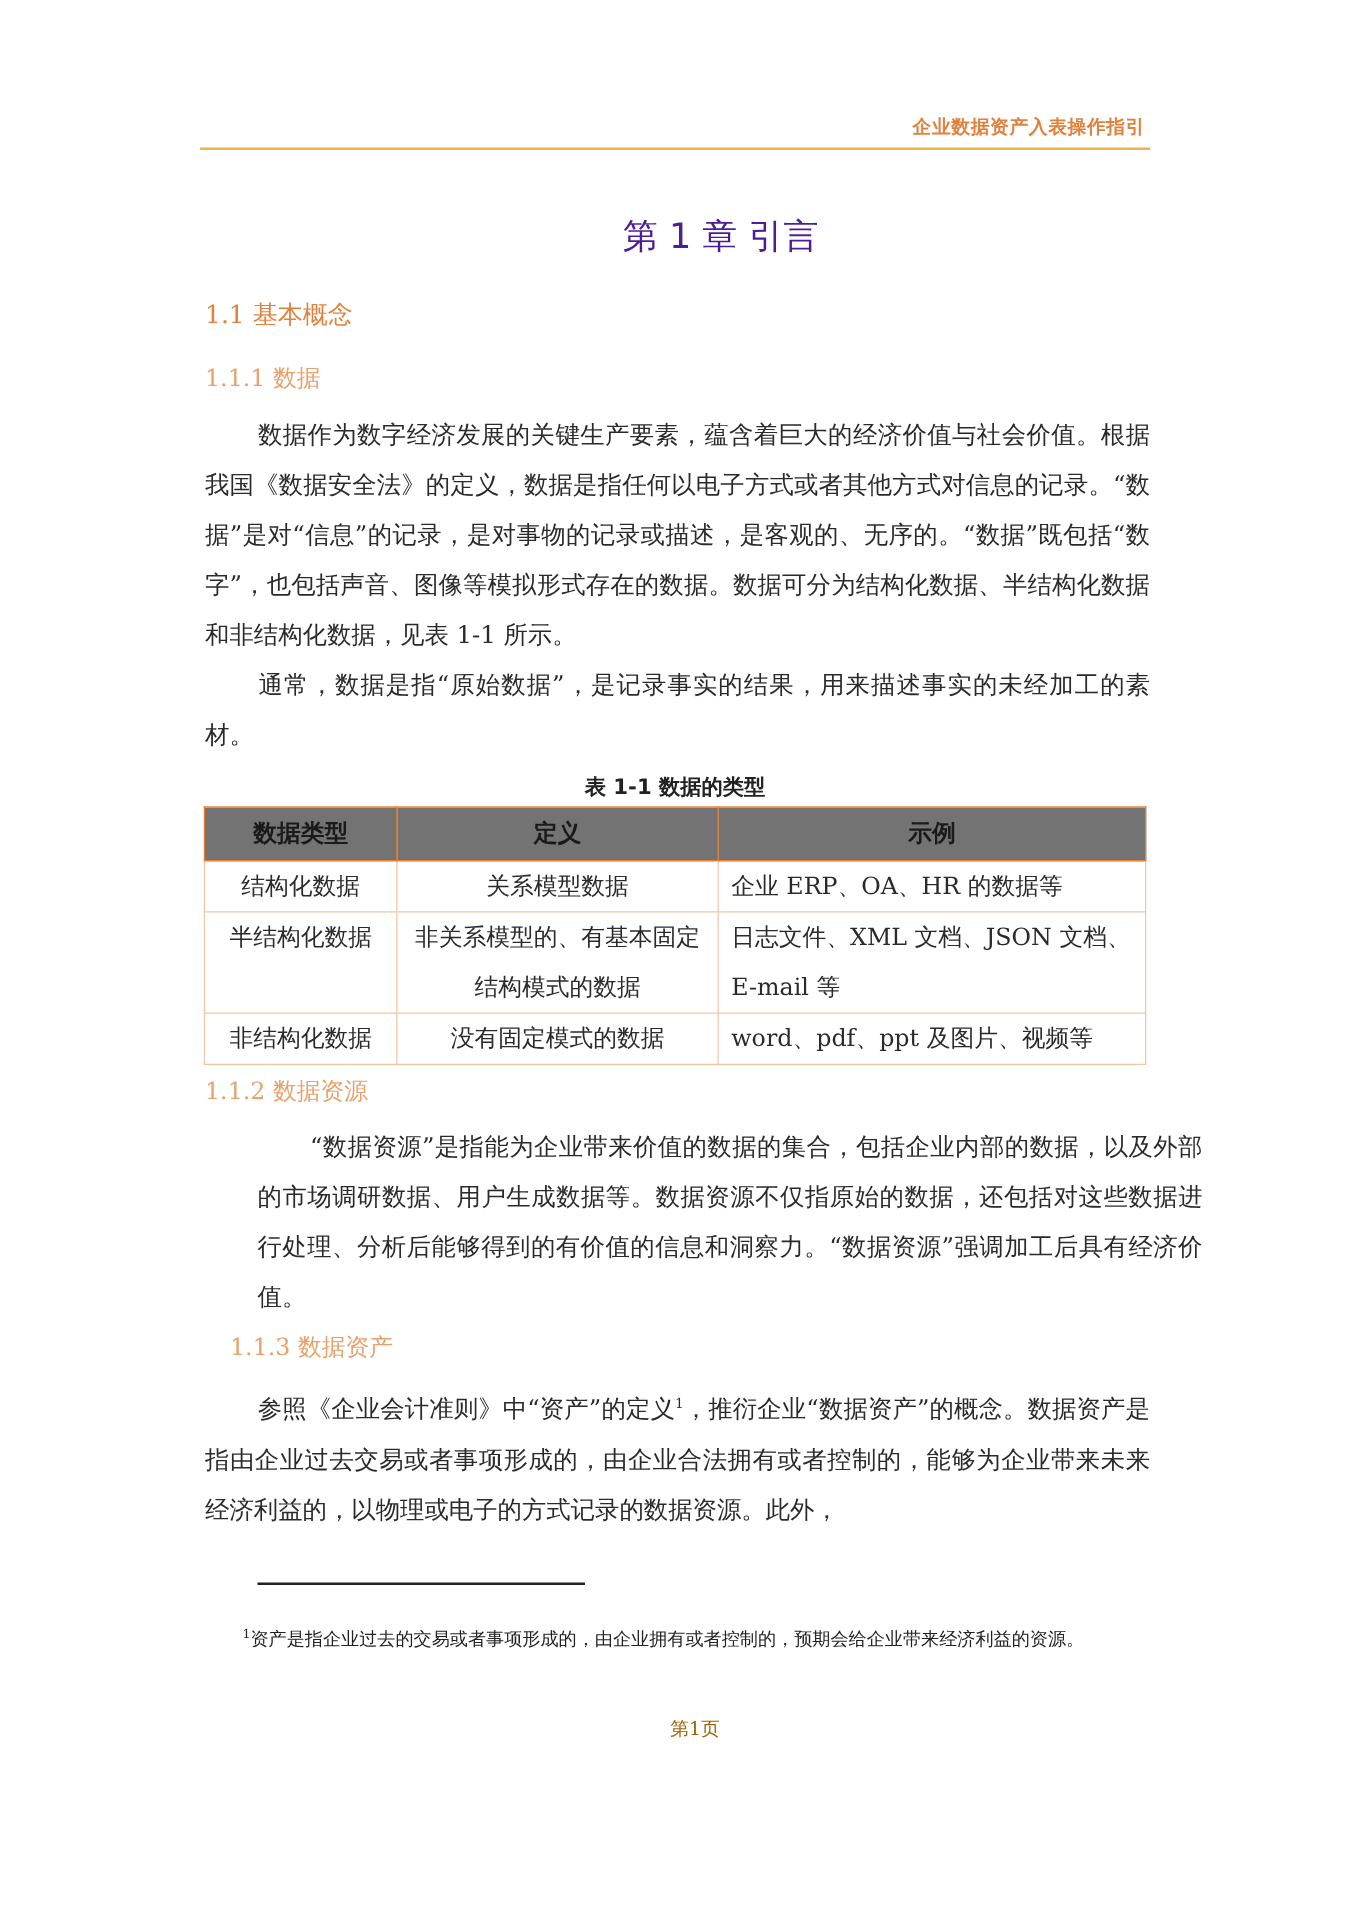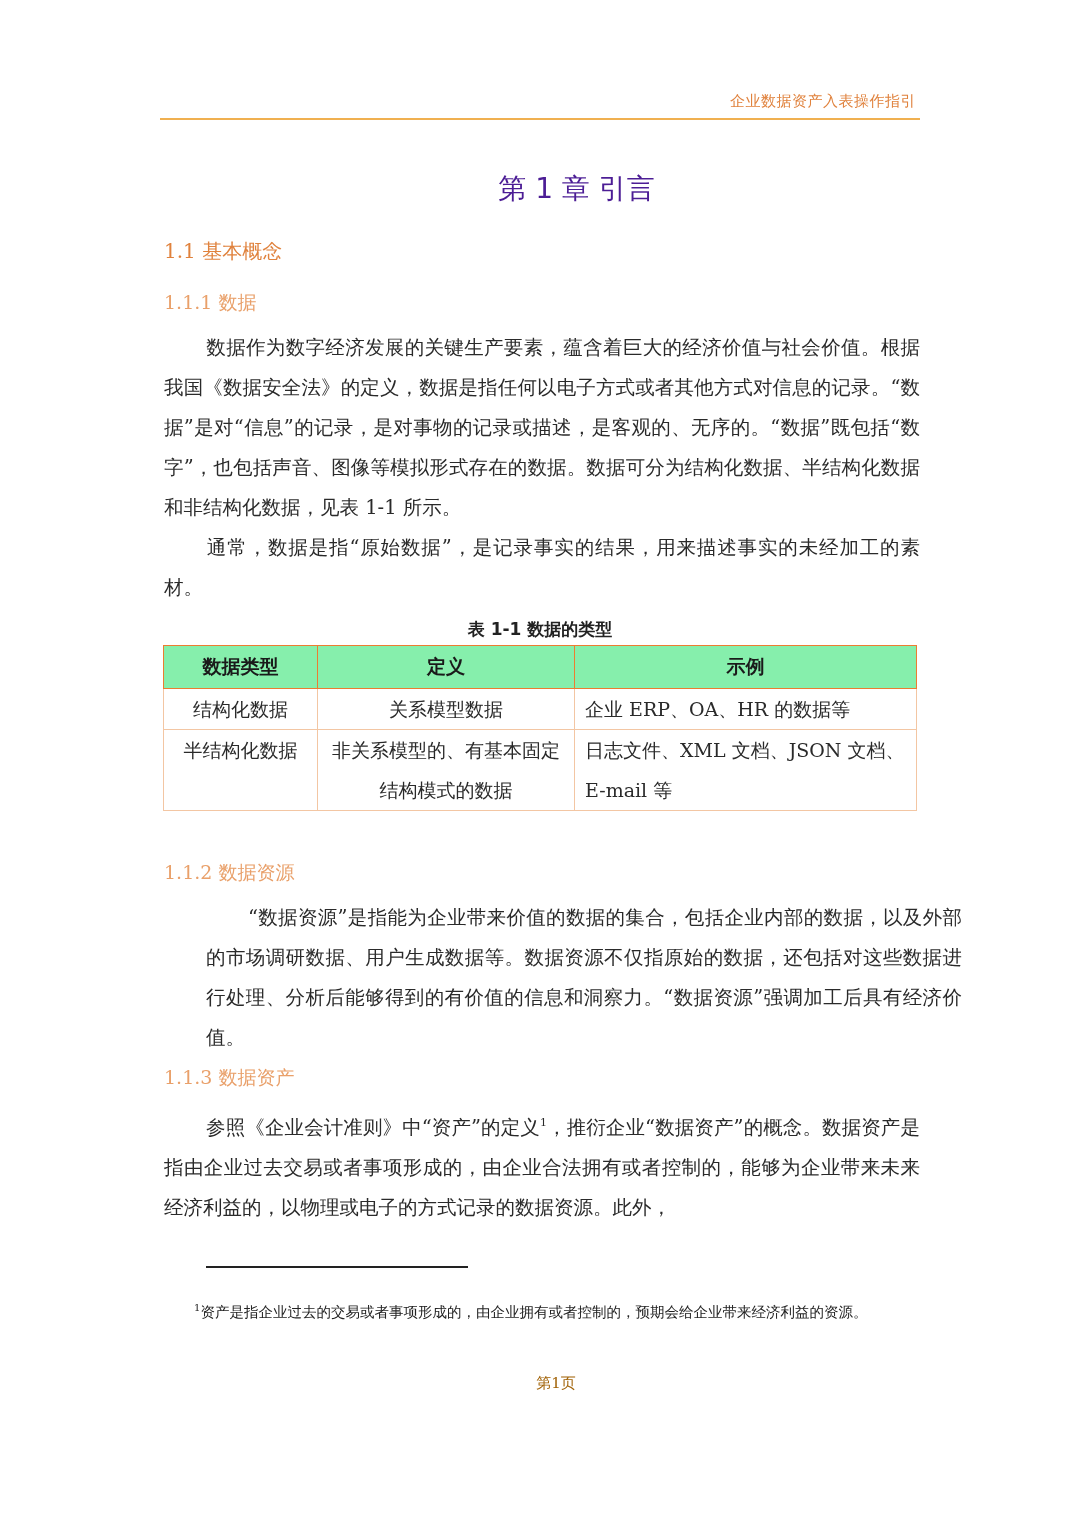--- a/index.html
+++ b/index.html
@@ -1,30 +1,30 @@
 <!DOCTYPE html>
 <html><head>
 <meta charset="utf-8">
 <style>
   html, body { margin:0; padding:0; background:#ffffff; }
   body { width:1080px; height:1527px; position:relative; overflow:hidden;
          font-family:"DejaVu Serif","Liberation Serif",serif; color:#222; }
   .header-title { position:absolute; right:164px; top:92px; font-size:15px; color:#e0823d;
-         font-family:"DejaVu Sans","Liberation Sans",sans-serif; font-weight:normal; letter-spacing:0.5px; }
+         font-family:"DejaVu Sans","Liberation Sans",sans-serif; font-weight:bold; letter-spacing:0.5px; }
   .header-rule { position:absolute; left:160px; top:118px; width:760px; height:2px; background:#f0b050; }
   .chapter { position:absolute; left:0; width:1080px; top:170px; text-align:center; font-size:28px; color:#4c1d95;
          font-family:"DejaVu Sans","Liberation Sans",sans-serif; padding-left:73px; box-sizing:border-box; }
   .h2 { position:absolute; left:164px; top:238px; font-size:20px; color:#e0823d; }
   .h3 { position:absolute; left:164px; font-size:19px; color:#e9a06a; }
   .para { position:absolute; left:164px; width:756px; font-size:19.5px; line-height:40px; color:#2a2a2a; text-align:justify; }
   .para .indent { display:inline-block; width:42px; }
   .table-caption { position:absolute; left:0; width:1080px; top:618px; text-align:center; font-size:17px; font-weight:bold;
          color:#222; font-family:"DejaVu Sans","Liberation Sans",sans-serif; }
   table.data { position:absolute; left:163px; top:645px; width:754px; border-collapse:collapse; font-size:19px; }
-  table.data th { background:#86efac; color:#1a1a1a; font-weight:bold; height:40px; font-family:Liberation Sans, sans-serif;
+  table.data th { background:#737373; color:#1a1a1a; font-weight:bold; height:40px; font-family:Liberation Sans, sans-serif;
          border:1px solid #ec7d31; font-size:19px; }
   table.data td { border:1px solid #f3c6a3; padding:0 10px; line-height:40px; vertical-align:top; color:#2a2a2a; }
   table.data td.type { font-weight:normal; text-align:center; font-family:"DejaVu Sans","Liberation Sans",sans-serif; width:133px; }
   table.data td.def { text-align:center; width:236px; }
   .footnote-rule { position:absolute; left:206px; top:1266px; width:262px; height:2px; background:#222; }
   .footnote { position:absolute; left:164px; top:1288px; width:756px; font-size:14.5px; line-height:40px; color:#222; }
   .footnote sup { font-size:10px; }
   .page-num { position:absolute; left:0; width:1080px; top:1374px; text-align:center; font-size:15px; color:#a16207; padding-left:32px; box-sizing:border-box; }
 </style>
 </head>
@@ -60,29 +60,34 @@
     <tr>
       <td class="type">结构化数据</td>
       <td class="def">关系模型数据</td>
       <td>企业 ERP、OA、HR 的数据等</td>
     </tr>
     <tr>
       <td class="type">半结构化数据</td>
       <td class="def">非关系模型的、有基本固定结构模式的数据</td>
       <td>日志文件、XML 文档、JSON 文档、E-mail 等</td>
     </tr>
+    <tr>
+      <td class="type">非结构化数据</td>
+      <td class="def">没有固定模式的数据</td>
+      <td>word、pdf、ppt 及图片、视频等</td>
+    </tr>
   </tbody>
 </table>
 
 <div class="h3" style="top:860px;">1.1.2 数据资源</div>
 <div class="para" style="top:898px;margin-left:42px;">
   <span class="indent"></span><span>“数据资源”是指能为企业带来价值的数据的集合，包括企业内部的数据，以及外部的市场调研数据、用户生成数据等。数据资源不仅指原始的数据，还包括对这些数据进行处理、分析后能够得到的有价值的信息和洞察力。“数据资源”强调加工后具有经济价值。</span>
 </div>
 
-<div class="h3" style="top:1065px;">1.1.3 数据资产</div>
+<div class="h3" style="top:1065px;margin-left:20px;">1.1.3 数据资产</div>
 <div class="para" style="top:1103px;">
   <span class="indent"></span><span>参照《企业会计准则》中“资产”的定义</span><sup style="font-size:11px;">1</sup><span>，推衍企业“数据资产”的概念。数据资产是指由企业过去交易或者事项形成的，由企业合法拥有或者控制的，能够为企业带来未来经济利益的，以物理或电子的方式记录的数据资源。此外，</span>
 </div>
 
 <div class="footnote-rule"></div>
 <div class="footnote">
   <span style="display:inline-block;width:30px;"></span><sup>1</sup><span>资产是指企业过去的交易或者事项形成的，由企业拥有或者控制的，预期会给企业带来经济利益的资源。</span>
 </div>
 
 <div class="page-num">第1页</div>

